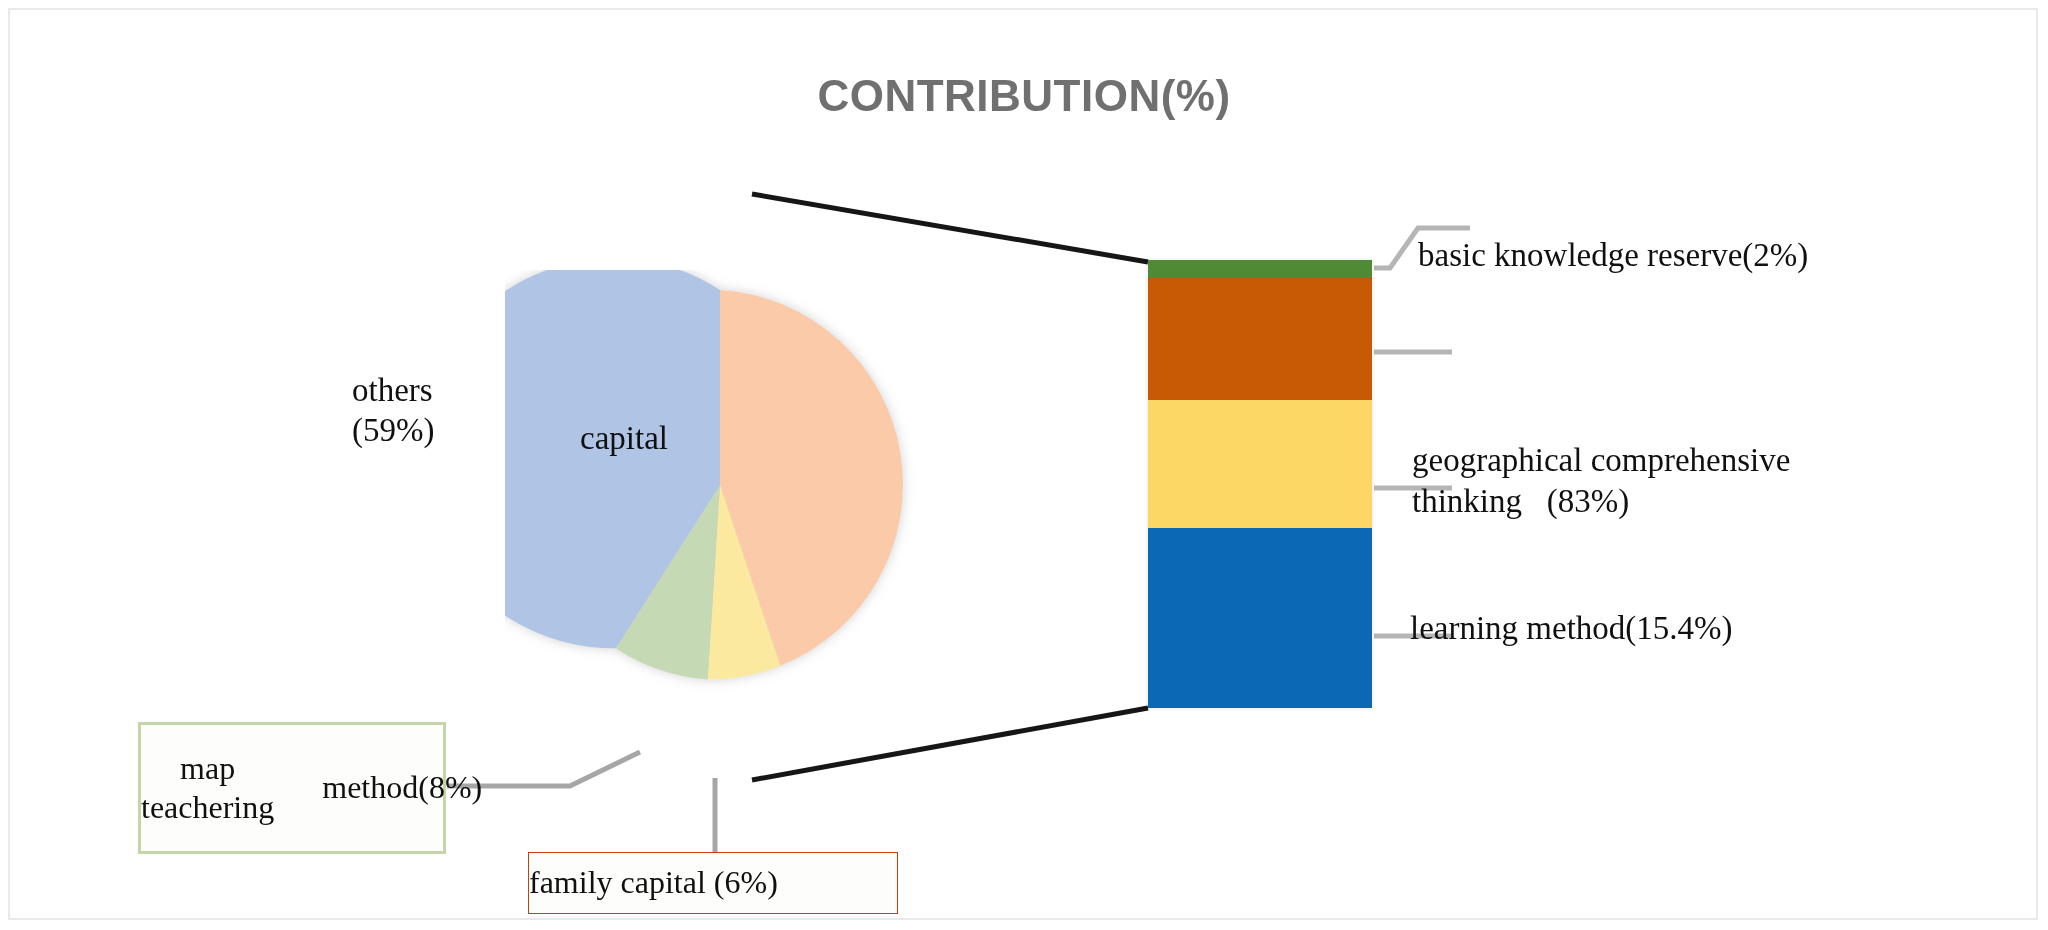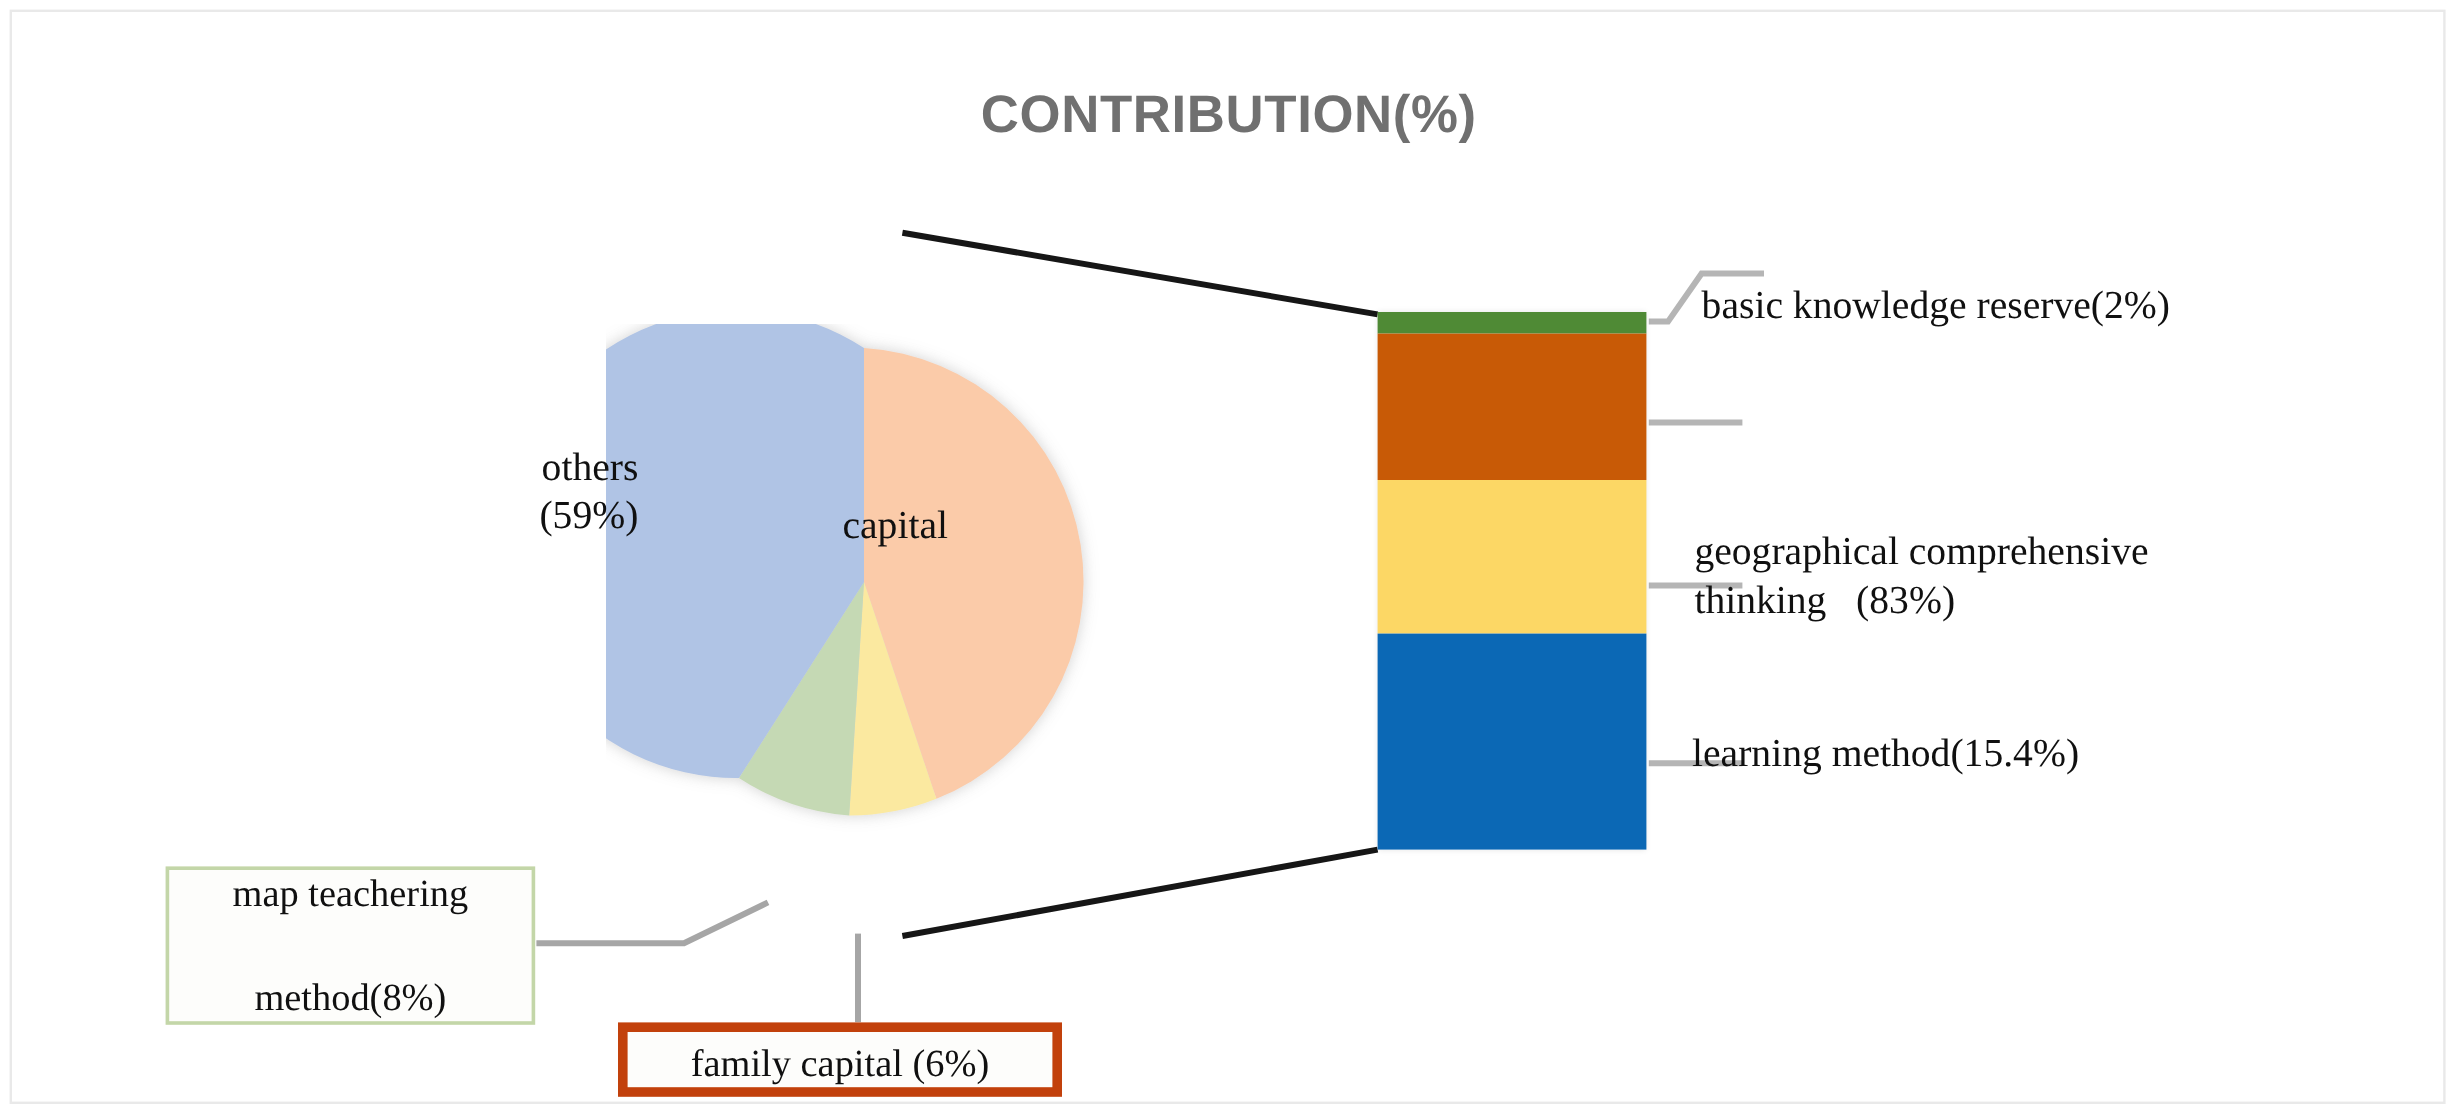--- a/index.html
+++ b/index.html
@@ -46,21 +46,21 @@
     top: 270px;
     width: 430px;
     height: 430px;
   }
   #pie-svg { display: block; }
   .pie-label {
     position: absolute;
     color: #101010;
     font-size: 33px;
     line-height: 1.22;
-    text-align: right;
+    text-align: left;
     white-space: nowrap;
   }
   #label-others { left: 352px; top: 370px; width: 180px; }
   #label-student { left: 580px; top: 418px; width: 210px; }
 
   
   #connectors { position: absolute; left: 0; top: 0; }
 
   
   #bar-col {
@@ -89,32 +89,32 @@
   
   .callout {
     position: absolute;
     box-sizing: border-box;
     background: #fdfdfb;
     text-align: center;
     color: #101010;
     font-size: 32px;
     line-height: 1.22;
     display: flex;
-    flex-direction: column;
+    flex-direction: row;
     align-items: center;
-    justify-content: flex-end;
+    justify-content: flex-start;
     gap: 48px;
   }
   #callout-map {
     left: 138px; top: 722px; width: 308px; height: 132px;
     border: 3px solid #c3d6a8;
   }
   #callout-family {
-    left: 515px; top: 852px; width: 370px; height: 62px;
-    border: 8px solid #c2410c;
+    left: 528px; top: 852px; width: 370px; height: 62px;
+    border: 1px solid #c2410c;
   }
 </style>
 </head>
 <body>
 
 <div id="canvas">
   <div id="frame"></div>
 
   <div id="chart-title">CONTRIBUTION(%)</div>
 

